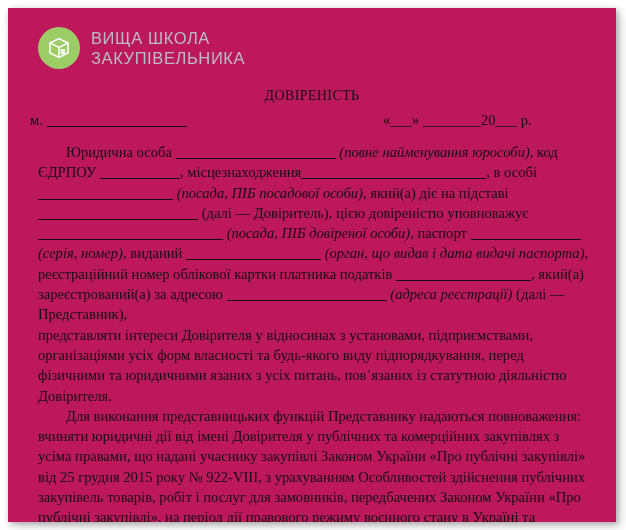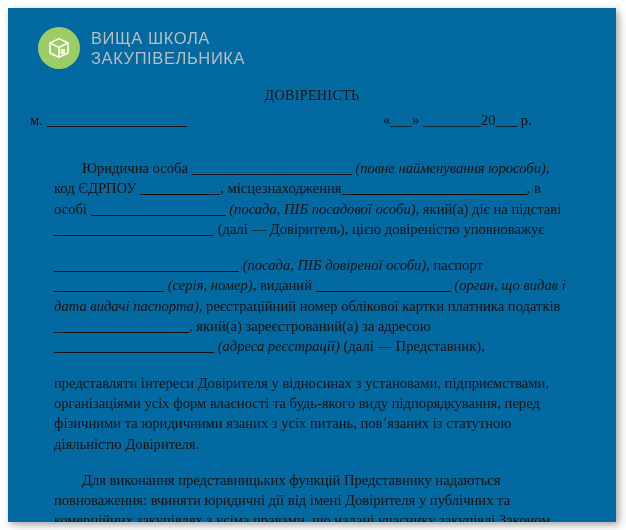--- a/index.html
+++ b/index.html
@@ -15,21 +15,21 @@
     font-family: "Liberation Serif", "DejaVu Serif", serif;
   }
 
   
   #page-sheet {
     position: absolute;
     left: 8px;
     top: 8px;
     width: 608px;
     height: 514px;
-    background: #0369a1;
+    background: #be185d;
     box-shadow: 2px 2px 6px rgba(0,0,0,0.28),
                 5px 5px 12px rgba(0,0,0,0.12);
     overflow: hidden;
   }
 
   
   #brand {
     position: absolute;
     left: 30px;
     top: 19px;
@@ -110,21 +110,21 @@
     position: absolute;
     left: 30px;
     top: 134px;
     width: 551px;
     font-size: 14.6px;
     line-height: 20.3px;
     color: #111;
     text-align: left;
   }
   .body-text p {
-    margin: 16px;
+    margin: 0;
     text-indent: 0;
   }
   .body-text p.indent { text-indent: 28px; }
 
   .it { font-style: italic; }
 
   
   .bl {
     display: inline-block;
     border-bottom: 1.1px solid #111;

